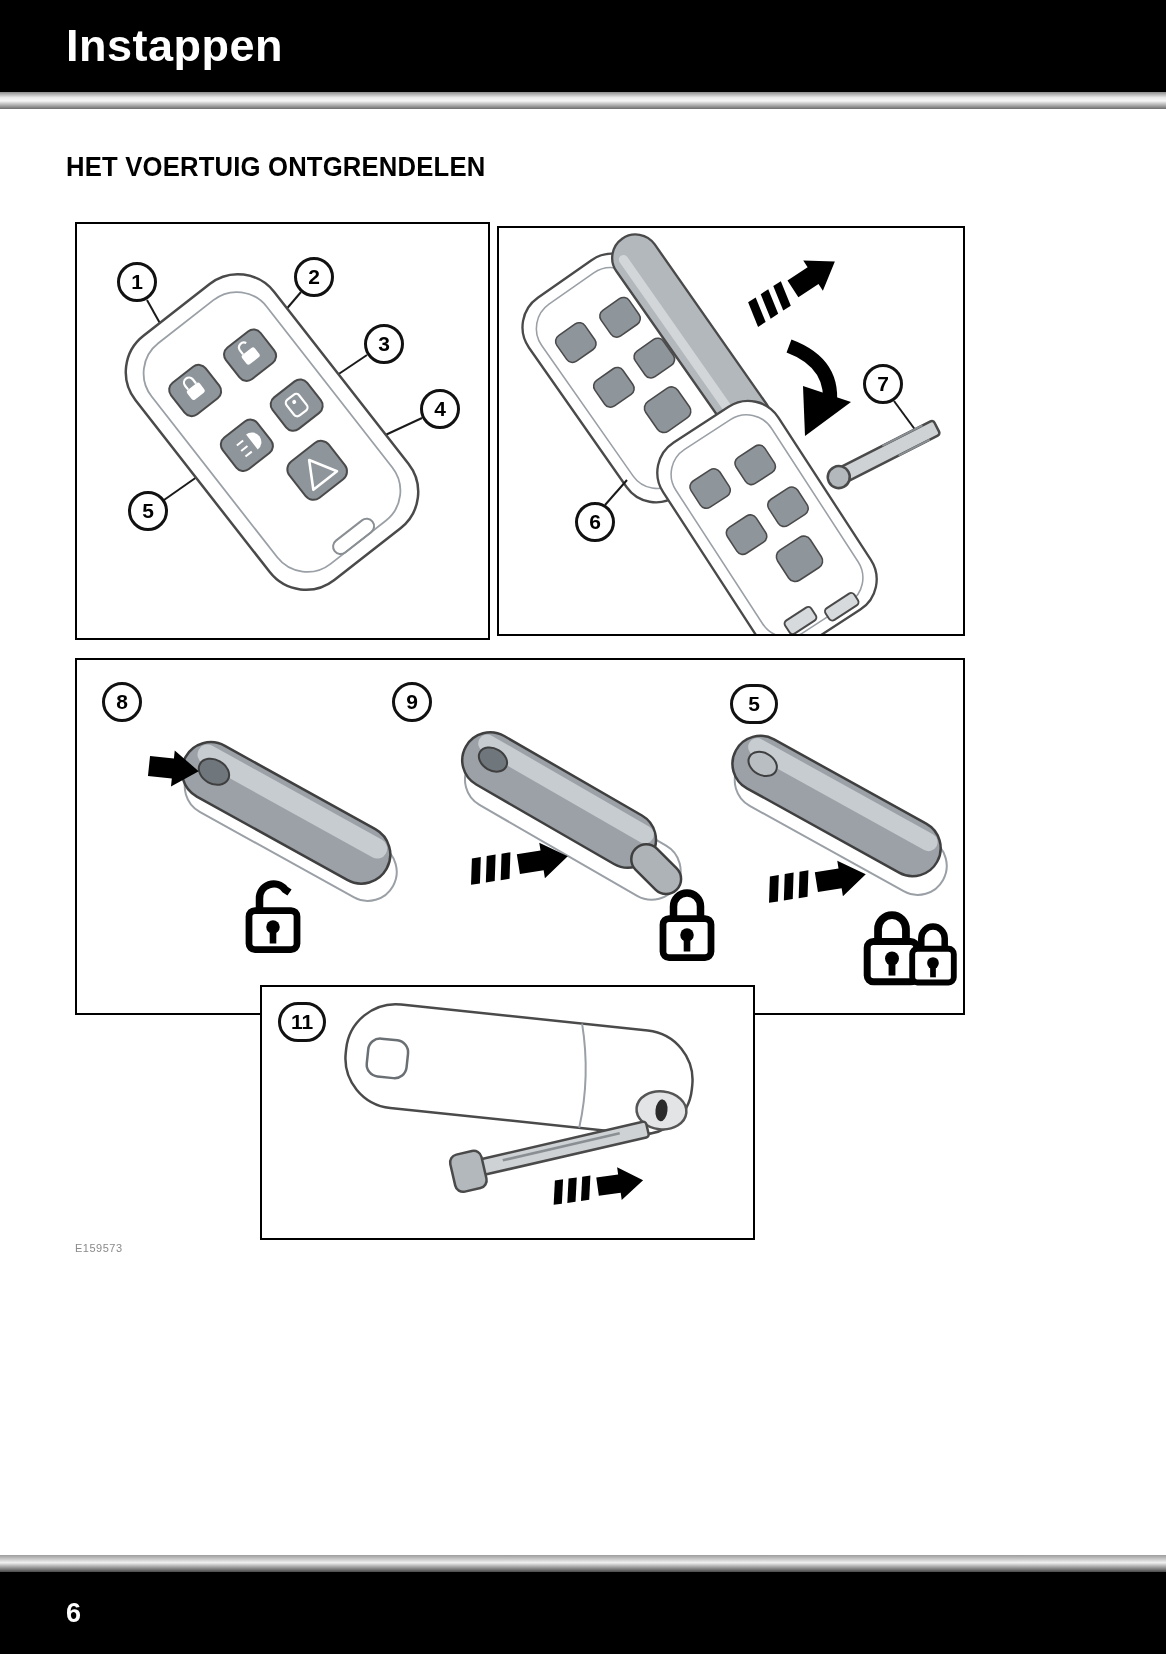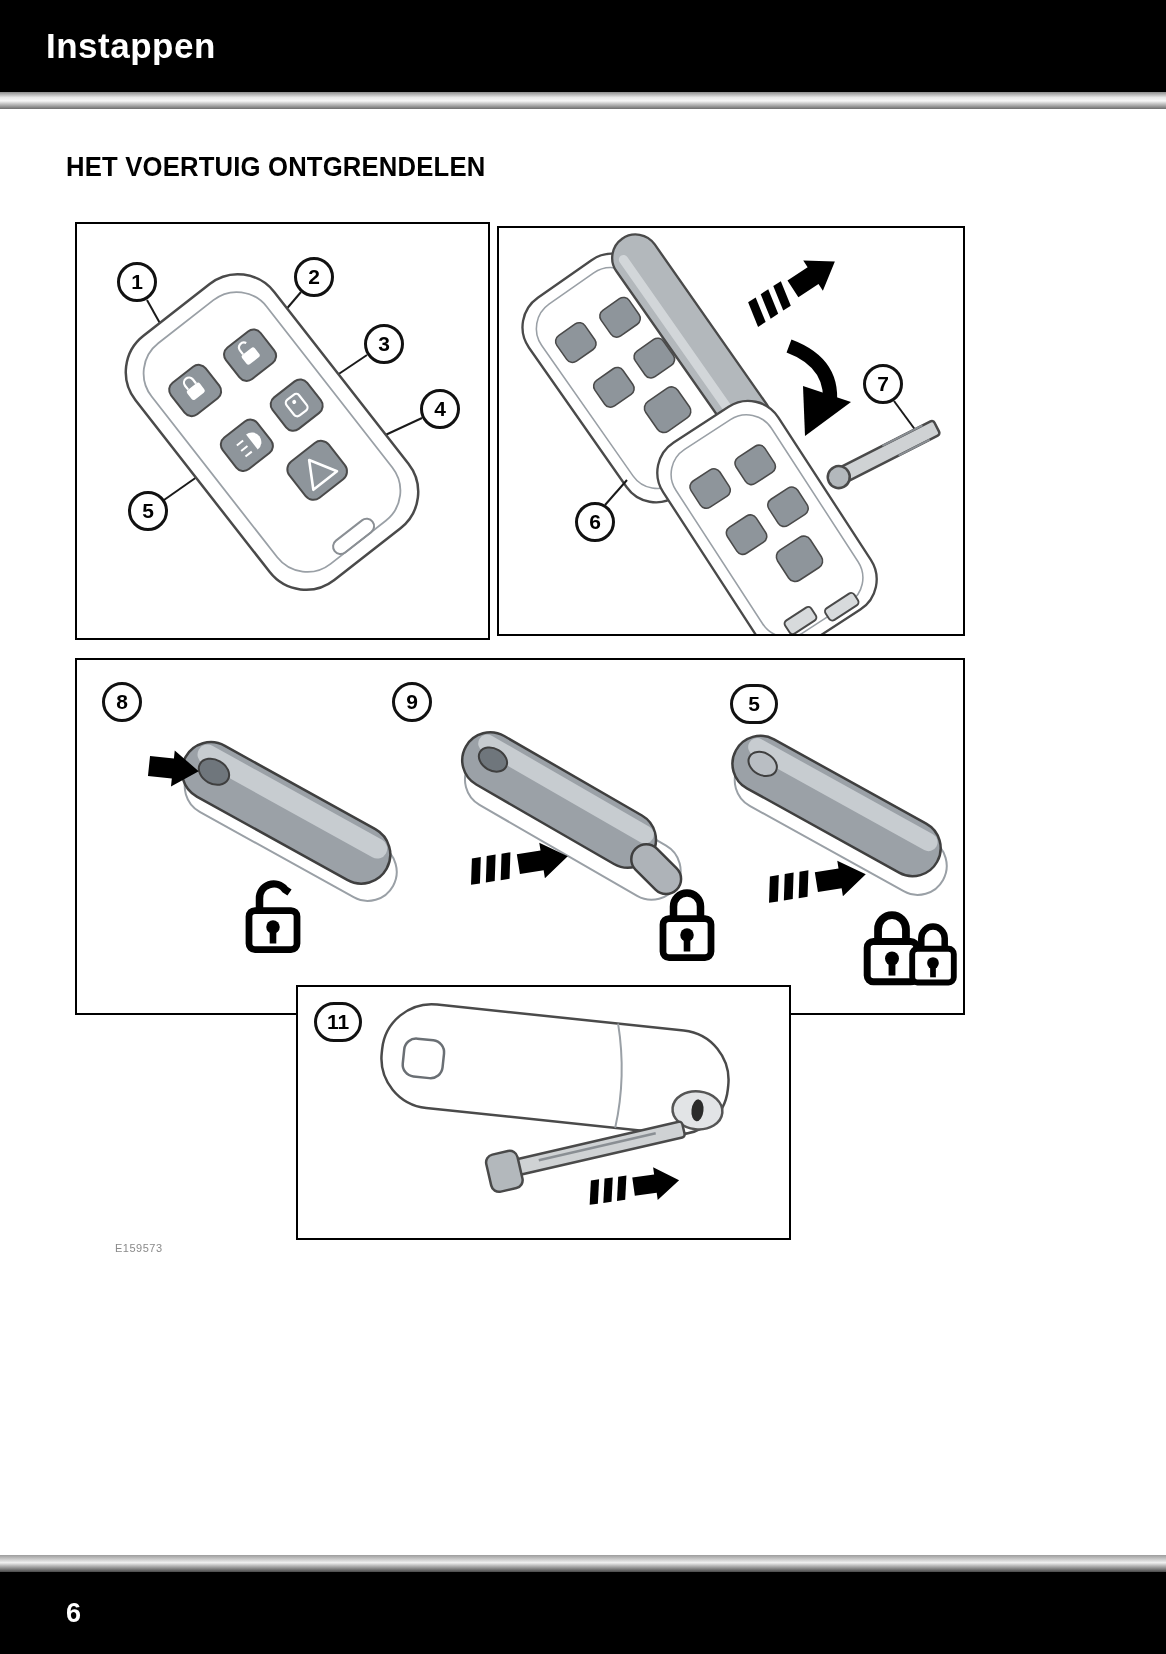--- a/index.html
+++ b/index.html
@@ -1,42 +1,42 @@
 <!DOCTYPE html>
 <html><head>
 <meta charset="utf-8">
 <style>
   * { margin:0; padding:0; box-sizing:border-box; }
   html,body { background:#ffffff; }
   body { font-family:"Liberation Sans", sans-serif; }
   .page { position:relative; width:1166px; height:1654px; background:#fff; overflow:hidden; }
 
   .header-bar { position:absolute; top:0; left:0; width:1166px; height:92px; background:#000; display:flex; align-items:center; }
-  .header-title { color:#fff; font-size:35px; font-weight:bold; padding-left:46px; letter-spacing:.5px; }
+  .header-title { color:#fff; font-size:45px; font-weight:bold; padding-left:66px; letter-spacing:.5px; }
   .strip { position:absolute; left:0; width:1166px; height:17px; }
   .strip-top { top:92px; background:linear-gradient(180deg,#8c8c8c 0%,#e8e8e8 32%,#f7f7f7 52%,#6e6e6e 100%); }
   .strip-bottom { top:1555px; background:linear-gradient(180deg,#9c9c9c 0%,#f0f0f0 45%,#4a4a4a 100%); }
   .footer-bar { position:absolute; top:1572px; left:0; width:1166px; height:82px; background:#000; display:flex; align-items:center; }
   .page-number { color:#fff; font-size:27px; font-weight:bold; padding-left:66px; }
 
   .section-title { position:absolute; top:152px; left:66px; font-size:27px; font-weight:bold; color:#000;
                    transform:scaleX(.95); transform-origin:left center; letter-spacing:.2px; white-space:nowrap; }
 
   .figbox { position:absolute; border:2px solid #000; background:#fff; }
   .fig1 { left:75px;  top:222px; width:415px; height:418px; }
   .fig2 { left:497px; top:226px; width:468px; height:410px; }
   .fig3 { left:75px;  top:658px; width:890px; height:357px; }
-  .fig4 { left:260px; top:985px; width:495px; height:255px;margin-left:36px; }
+  .fig4 { left:260px; top:985px; width:495px; height:255px; }
   .art { position:absolute; left:0; top:0; }
 
   .callout { position:absolute; width:40px; height:40px; background:#fff; border:3px solid #111; border-radius:50%;
              display:flex; align-items:center; justify-content:center; font-size:21px; font-weight:bold; color:#000; }
   .callout.wide { width:48px; border-radius:20px; }
 
-  .figure-code { position:absolute; left:75px; top:1242px; font-size:11px; color:#8a8a8a; letter-spacing:.5px;margin-left:40px; }
+  .figure-code { position:absolute; left:75px; top:1242px; font-size:11px; color:#8a8a8a; letter-spacing:.5px; }
 </style>
 </head>
 <body>
 
 <div class="page">
 
   <header class="header-bar">
     <div class="header-title">Instappen</div>
   </header>
   <div class="strip strip-top"></div>

